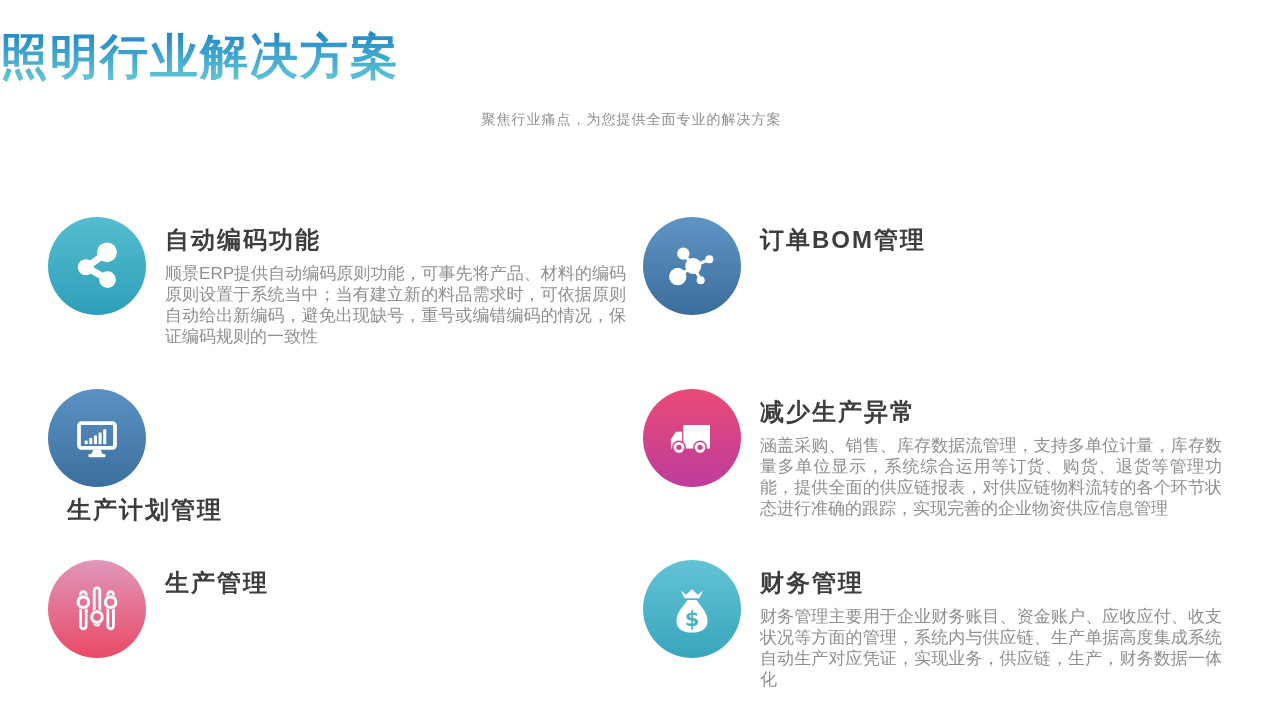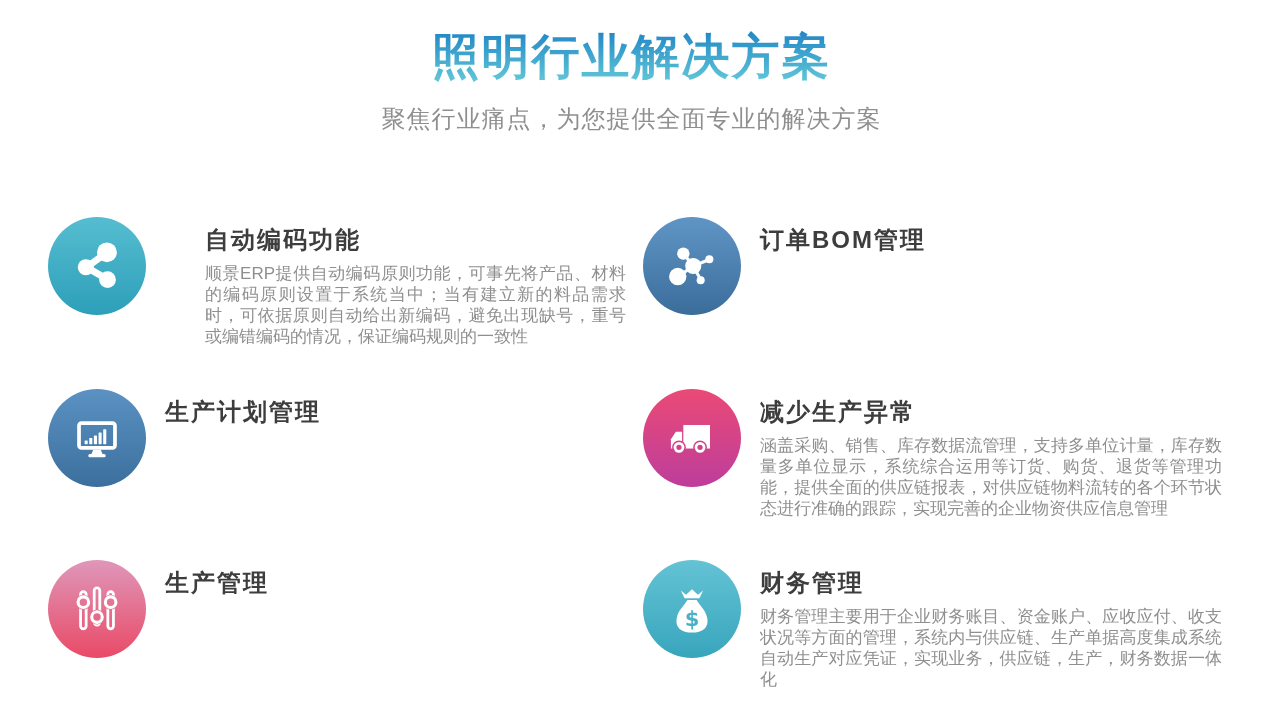--- a/index.html
+++ b/index.html
@@ -12,56 +12,56 @@
     background: #ffffff;
     overflow: hidden;
   }
 
   
   .main-title {
     position: absolute;
     top: 28px;
     left: 0;
     width: 100%;
-    text-align: center;
+    text-align: left;
     font-size: 48px;
     line-height: 58px;
     font-weight: bold;
     letter-spacing: 2px;
     color: #2f9ecd; 
   }
   @supports ((-webkit-background-clip: text) or (background-clip: text)) {
     .main-title {
       background: linear-gradient(180deg, #1d83c4 0%, #67ccd9 100%);
       -webkit-background-clip: text;
       background-clip: text;
       color: transparent;
     }
   }
   .sub-title {
     position: absolute;
     top: 104px;
     left: 0;
     width: 100%;
     text-align: center;
-    font-size: 24px;
+    font-size: 14px;
     line-height: 30px;
     letter-spacing: 1px;
     color: #8f8f8f;
   }
 
   
   .feature {
     position: absolute;
     display: flex;
     align-items: flex-start;
   }
-  .f1 { left: 48px;  top: 217px; width: 578px; gap: 40px; }
+  .f1 { left: 48px;  top: 217px; width: 578px; }
   .f2 { left: 643px; top: 217px; width: 595px; }
-  .f3 { left: 48px;  top: 389px; width: 578px; }
+  .f3 { left: 48px;  top: 389px; width: 578px; flex-direction: column; }
   .f4 { left: 643px; top: 389px; width: 595px; }
   .f5 { left: 48px;  top: 560px; width: 578px; }
   .f6 { left: 643px; top: 560px; width: 595px; }
 
   .icon-circle {
     flex: 0 0 98px;
     width: 98px;
     height: 98px;
     border-radius: 50%;
     display: flex;

